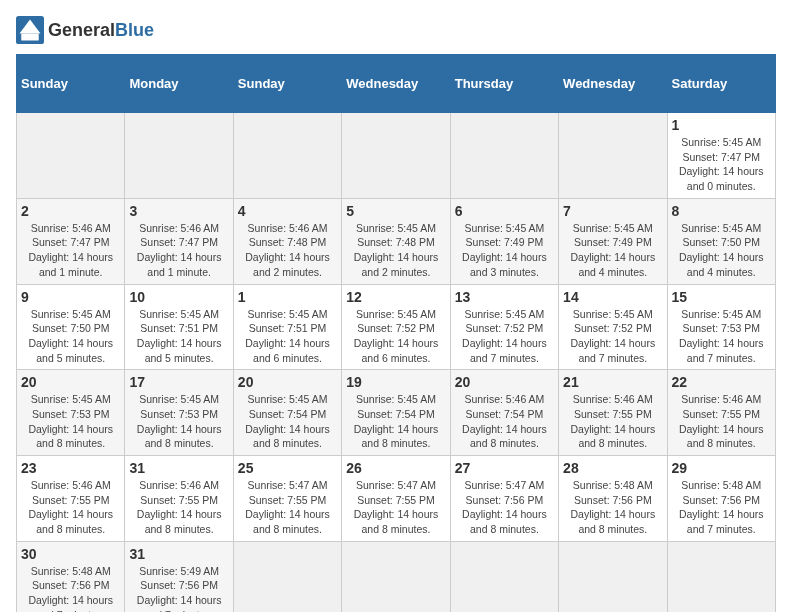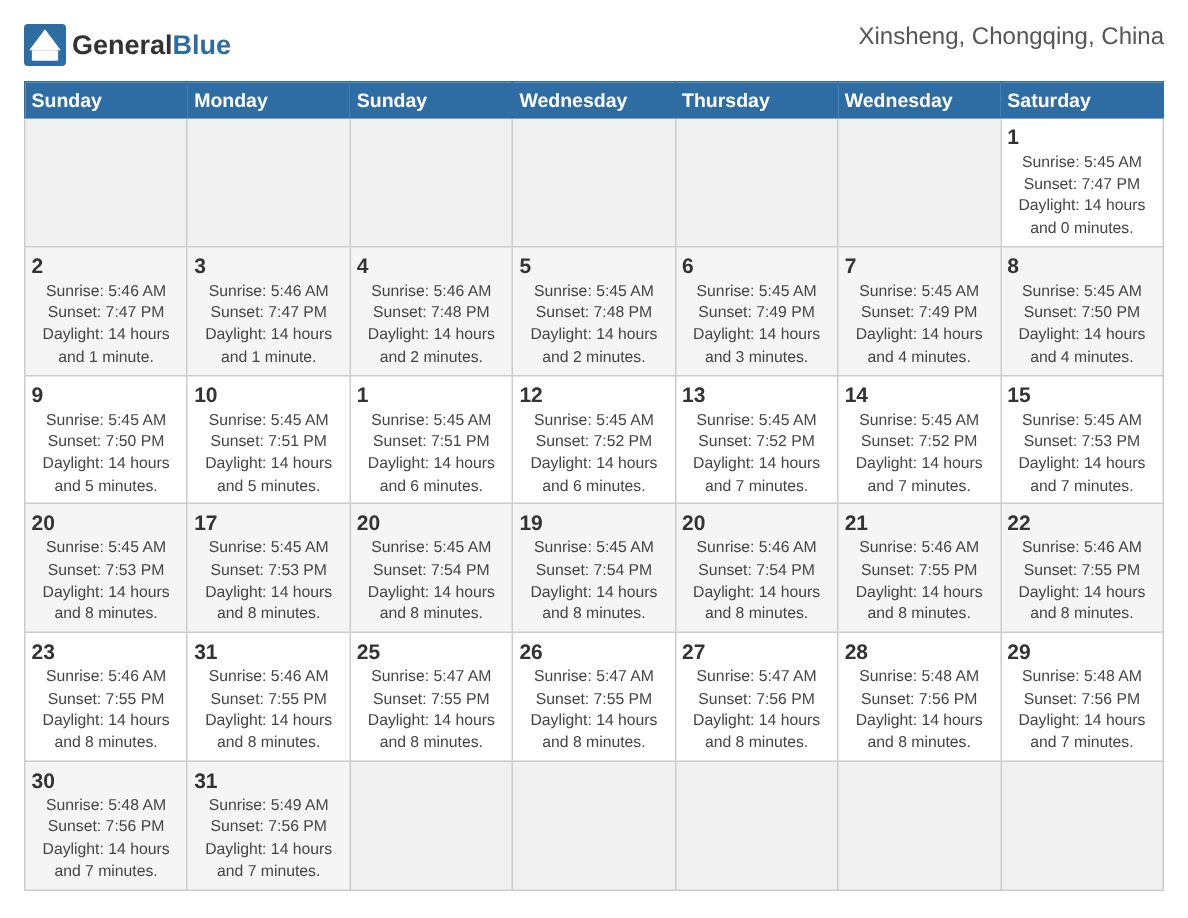--- a/index.html
+++ b/index.html
@@ -50,21 +50,21 @@
     table {
       width: 100%;
       border-collapse: collapse;
       font-size: 11px;
     }
     thead tr {
       background-color: #2e6da4;
       color: #fff;
     }
     thead th {
-      padding: 4px 4px;
+      padding: 21px 4px;
       text-align: left;
       font-size: 13px;
       font-weight: bold;
       border: 1px solid #2e6da4;
     }
     tbody tr {
       vertical-align: top;
     }
     tbody td {
       border: 1px solid #ccc;
@@ -105,21 +105,20 @@
       <polygon points="16,4 28,20 4,20" fill="white"></polygon>
       <rect x="6" y="20" width="20" height="8" fill="white" rx="1"></rect>
     </svg>
     <div>
       <div>
         <span class="logo-text-general">General</span><span class="logo-text-blue">Blue</span>
       </div>
     </div>
   </div>
   <div class="title-section">
-    <div class="location-title">Xinsheng, Chongqing, China</div>
   </div>
 </div>
 
 <table>
   <thead>
     <tr>
     <th>Sunday</th>
         <th>Monday</th>
         <th>Sunday</th>
         <th>Wednesday</th>

